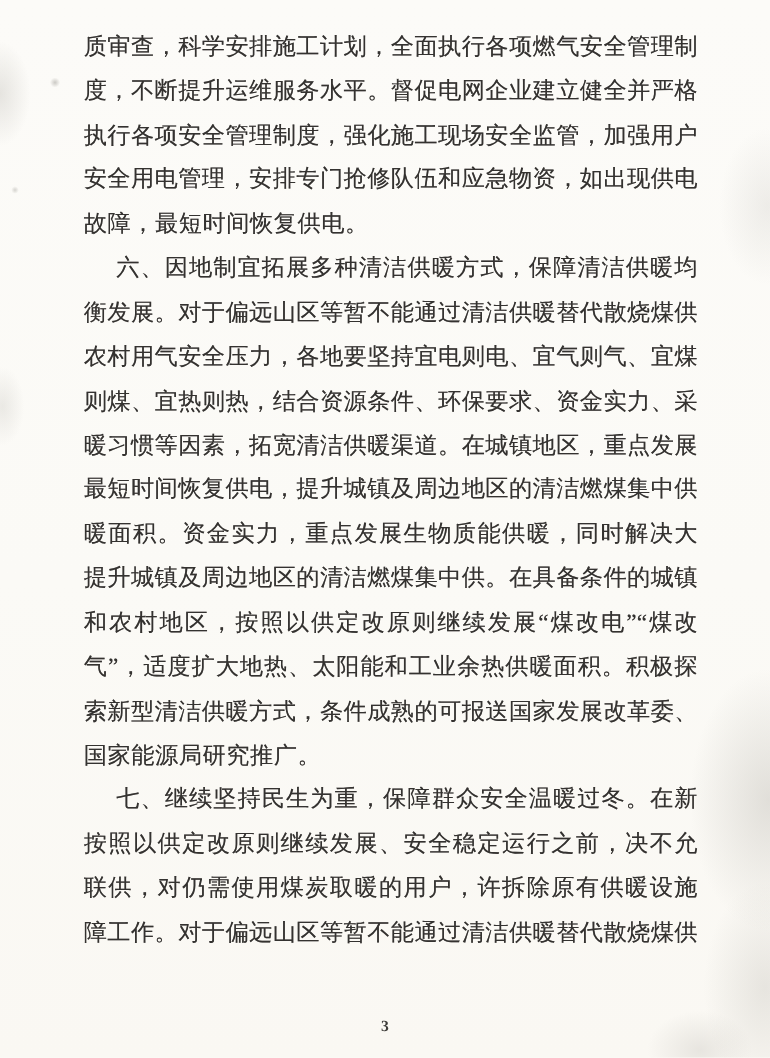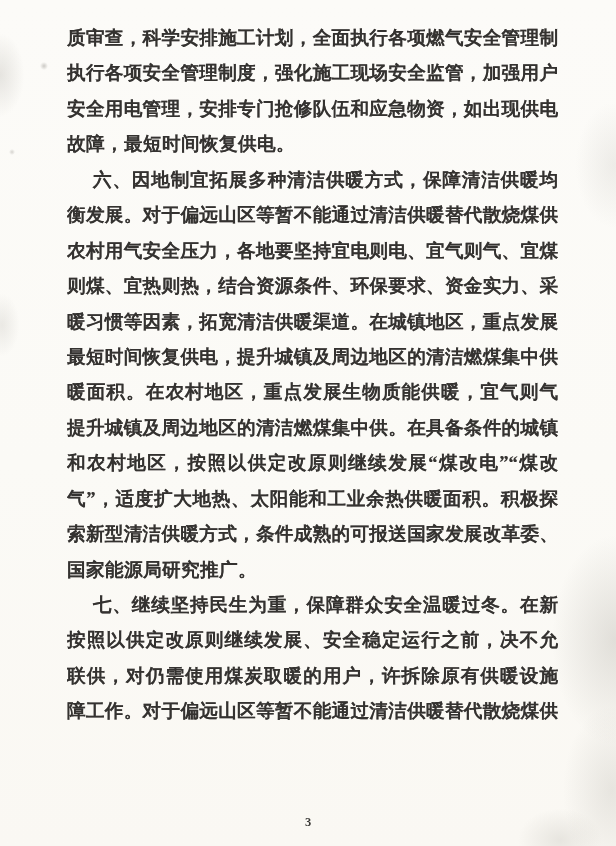--- a/index.html
+++ b/index.html
@@ -38,21 +38,20 @@
   }
   .line {
     margin: 0;
     height: 35.45px;
     line-height: 35.45px;
     overflow: hidden;
     white-space: nowrap;
     text-align: justify;
     text-align-last: justify;
     text-justify: inter-character;
-    font-weight: bold;
   }
   .line.justified { white-space: normal; }
   .line.para-start { padding-left: 26px; }
   .line.para-end {
     text-align: right;
     text-align-last: left;
     letter-spacing: 0.4px;
   }
   .page-footer {
     position: absolute;
@@ -69,30 +68,31 @@
   }
 </style>
 </head>
 <body>
 
 <div class="page">
   <div class="scan-artifacts"></div>
 
   <main class="text-block">
     <p class="line justified">质审查，科学安排施工计划，全面执行各项燃气安全管理制</p>
+    <p class="line justified">度，不断提升运维服务水平。督促电网企业建立健全并严格</p>
     <p class="line justified">执行各项安全管理制度，强化施工现场安全监管，加强用户</p>
     <p class="line justified">安全用电管理，安排专门抢修队伍和应急物资，如出现供电</p>
     <p class="line para-end">故障，最短时间恢复供电。</p>
     <p class="line justified para-start">六、因地制宜拓展多种清洁供暖方式，保障清洁供暖均</p>
     <p class="line justified">衡发展。对于偏远山区等暂不能通过清洁供暖替代散烧煤供</p>
     <p class="line justified">农村用气安全压力，各地要坚持宜电则电、宜气则气、宜煤</p>
     <p class="line justified">则煤、宜热则热，结合资源条件、环保要求、资金实力、采</p>
     <p class="line justified">暖习惯等因素，拓宽清洁供暖渠道。在城镇地区，重点发展</p>
     <p class="line justified">最短时间恢复供电，提升城镇及周边地区的清洁燃煤集中供</p>
-    <p class="line justified">暖面积。在农村地区，重点发展生物质能供暖，宜气则气</p>
+    <p class="line justified">暖面积。资金实力，重点发展生物质能供暖，同时解决大</p>
     <p class="line justified">提升城镇及周边地区的清洁燃煤集中供。在具备条件的城镇</p>
     <p class="line justified">和农村地区，按照以供定改原则继续发展“煤改电”“煤改</p>
     <p class="line justified">气”，适度扩大地热、太阳能和工业余热供暖面积。积极探</p>
     <p class="line justified">索新型清洁供暖方式，条件成熟的可报送国家发展改革委、</p>
     <p class="line para-end">国家能源局研究推广。</p>
     <p class="line justified para-start">七、继续坚持民生为重，保障群众安全温暖过冬。在新</p>
     <p class="line justified">按照以供定改原则继续发展、安全稳定运行之前，决不允</p>
     <p class="line justified">联供，对仍需使用煤炭取暖的用户，许拆除原有供暖设施</p>
     <p class="line justified">障工作。对于偏远山区等暂不能通过清洁供暖替代散烧煤供</p>
   </main>

